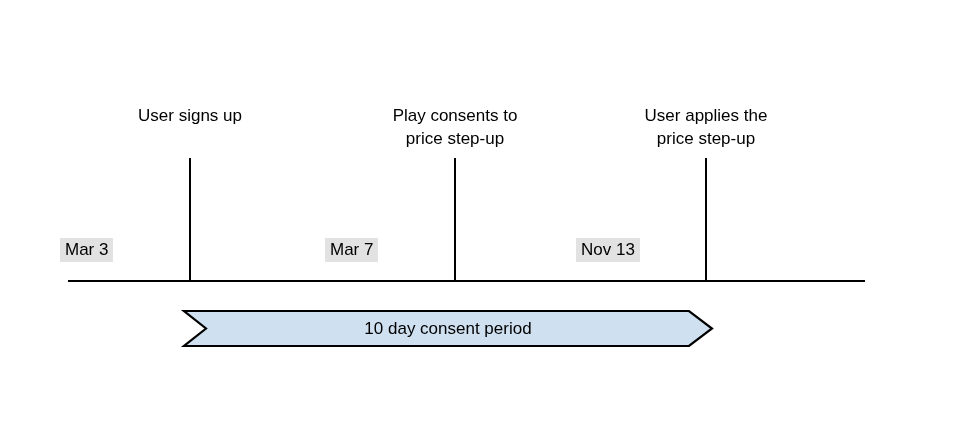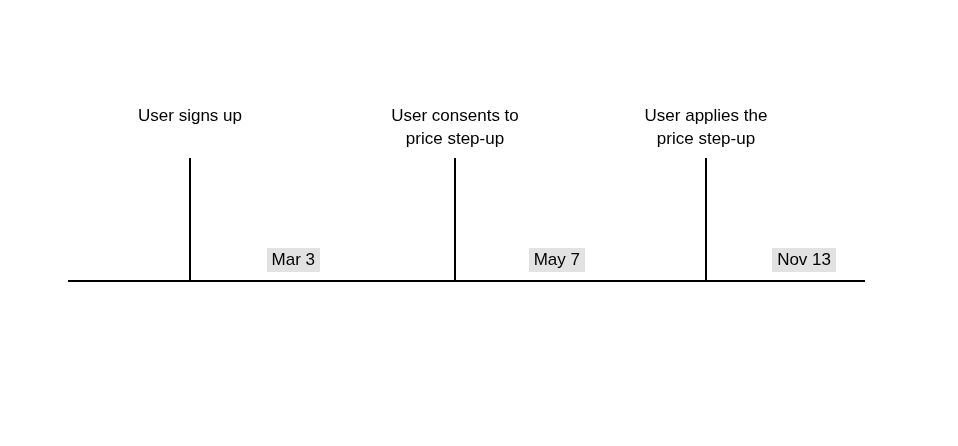--- a/index.html
+++ b/index.html
@@ -50,24 +50,24 @@
     width: 260px;
     left: -130px;
     text-align: center;
     font-size: 17px;
     line-height: 23px;
     white-space: pre-line;
     color: #000000;
   }
   .marker-date-wrap {
     position: absolute;
-    top: 248px;
+    top: 238px;
     width: 260px;
     left: -130px;
-    text-align: right;
+    text-align: left;
   }
   .marker-date {
     display: inline-block;
     background: #e2e2e2;
     font-size: 17px;
     line-height: 22px;
     padding: 1px 5px 1px 5px;
     color: #000000;
   }
 
@@ -108,31 +108,37 @@
 
   <div class="event-marker" style="left:190px;">
     <div class="marker-label">User signs up</div>
     <div class="marker-tick"></div>
     <div class="marker-date-wrap">
       <span class="marker-date">Mar 3</span>
     </div>
   </div>
 
   <div class="event-marker" style="left:455px;">
-    <div class="marker-label">User consents to
+    <div class="marker-label">Play consents to
 price step-up</div>
     <div class="marker-tick"></div>
     <div class="marker-date-wrap">
-      <span class="marker-date">May 7</span>
+      <span class="marker-date">Mar 7</span>
     </div>
   </div>
 
   <div class="event-marker" style="left:706px;">
     <div class="marker-label">User applies the
 price step-up</div>
     <div class="marker-tick"></div>
     <div class="marker-date-wrap">
       <span class="marker-date">Nov 13</span>
     </div>
   </div>
 
+  <div class="period-banner">
+    <svg viewBox="0 0 528 35" preserveAspectRatio="none">
+      <polygon points="0,0 505,0 528,17.5 505,35 0,35 22,17.5" fill="#cfe0f1" stroke="#000000" stroke-width="2.2" stroke-linejoin="miter"></polygon>
+    </svg>
+    <div class="period-banner-label">10 day consent period</div>
+  </div>
 
 </div>
 
 </body></html>

